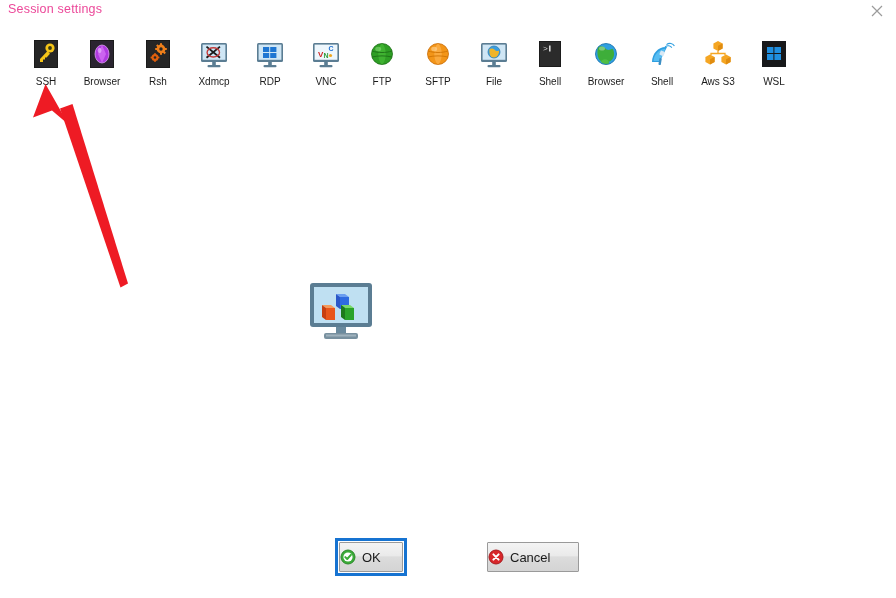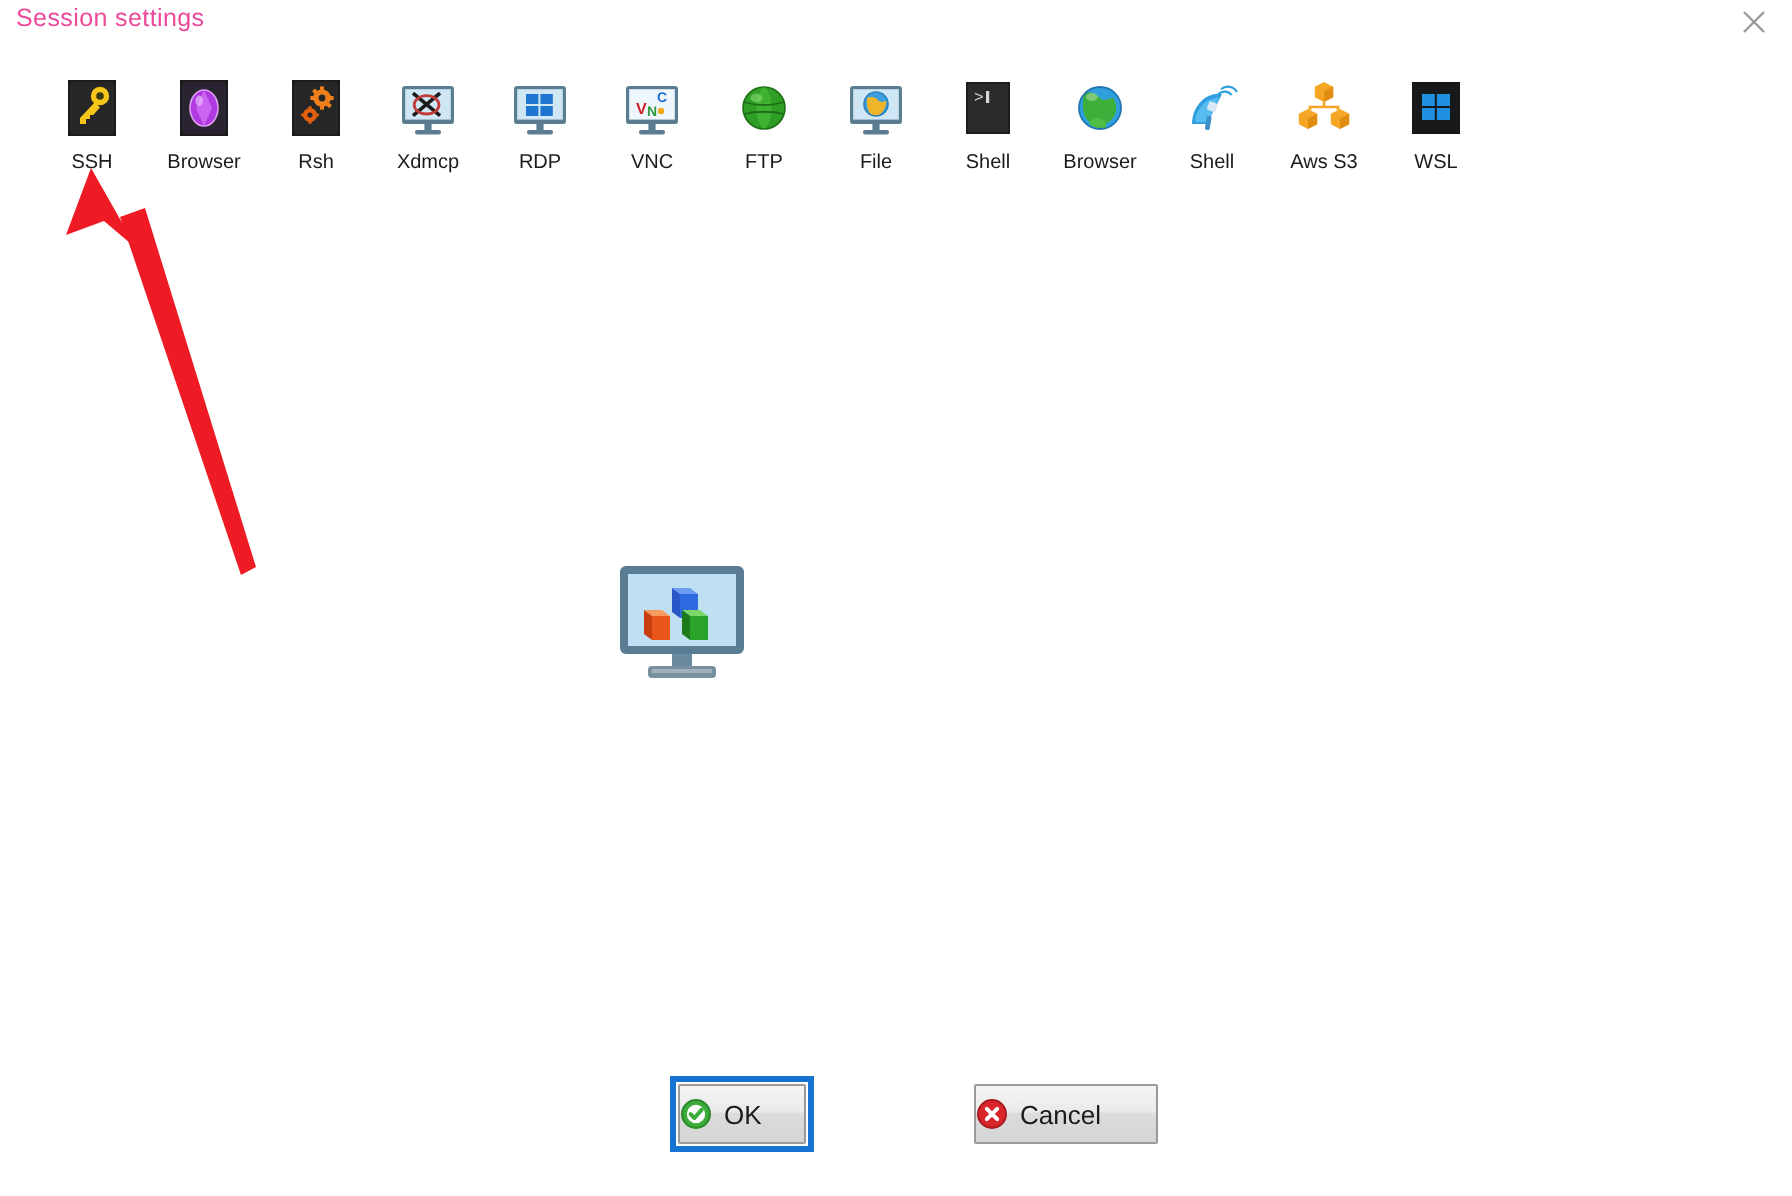--- a/index.html
+++ b/index.html
@@ -273,20 +273,33 @@
         <circle cx="16" cy="16" r="10.5" fill="none" stroke="#1d6e16" stroke-width="0.8"></circle>
         <path d="M16 5.5 C11 9 11 23 16 26.5 C21 23 21 9 16 5.5Z" fill="#4fc23c" opacity="0.55"></path>
         <path d="M6.2 13 C12 15 20 15 25.8 13" stroke="#1d6e16" stroke-width="0.9" fill="none"></path>
         <path d="M6.2 19 C12 17.5 20 17.5 25.8 19" stroke="#1d6e16" stroke-width="0.9" fill="none"></path>
         <ellipse cx="12.2" cy="11" rx="3" ry="2.2" fill="#8de07a" opacity="0.55"></ellipse>
       </svg>
     </span>
     <span class="lbl">FTP</span>
   </div>
 
+  <div class="session-item">
+    <span class="ic">
+      <svg width="32" height="32" viewBox="0 0 32 32">
+        <circle cx="16" cy="16" r="10.5" fill="#f39518"></circle>
+        <circle cx="16" cy="16" r="10.5" fill="none" stroke="#c96c06" stroke-width="0.8"></circle>
+        <path d="M16 5.5 C11 9 11 23 16 26.5 C21 23 21 9 16 5.5Z" fill="#ffb95c" opacity="0.55"></path>
+        <path d="M6.2 13 C12 15 20 15 25.8 13" stroke="#cf7405" stroke-width="0.9" fill="none"></path>
+        <path d="M6.2 19 C12 17.5 20 17.5 25.8 19" stroke="#cf7405" stroke-width="0.9" fill="none"></path>
+        <ellipse cx="12.2" cy="11" rx="3" ry="2.2" fill="#ffd79b" opacity="0.6"></ellipse>
+      </svg>
+    </span>
+    <span class="lbl">SFTP</span>
+  </div>
 
 
   <div class="session-item">
     <span class="ic">
       <svg width="32" height="32" viewBox="0 0 32 32">
         <rect x="3" y="5" width="26" height="19" rx="1.5" fill="#5b7d93"></rect>
         <rect x="4.6" y="6.6" width="22.8" height="15.2" fill="#cfe6f5"></rect>
         <rect x="14.2" y="24" width="3.6" height="3.4" fill="#5b7d93"></rect>
         <rect x="9.5" y="27" width="13" height="2.2" rx="1" fill="#5b7d93"></rect>
         <circle cx="16" cy="14" r="6" fill="#3b9fe0"></circle>

